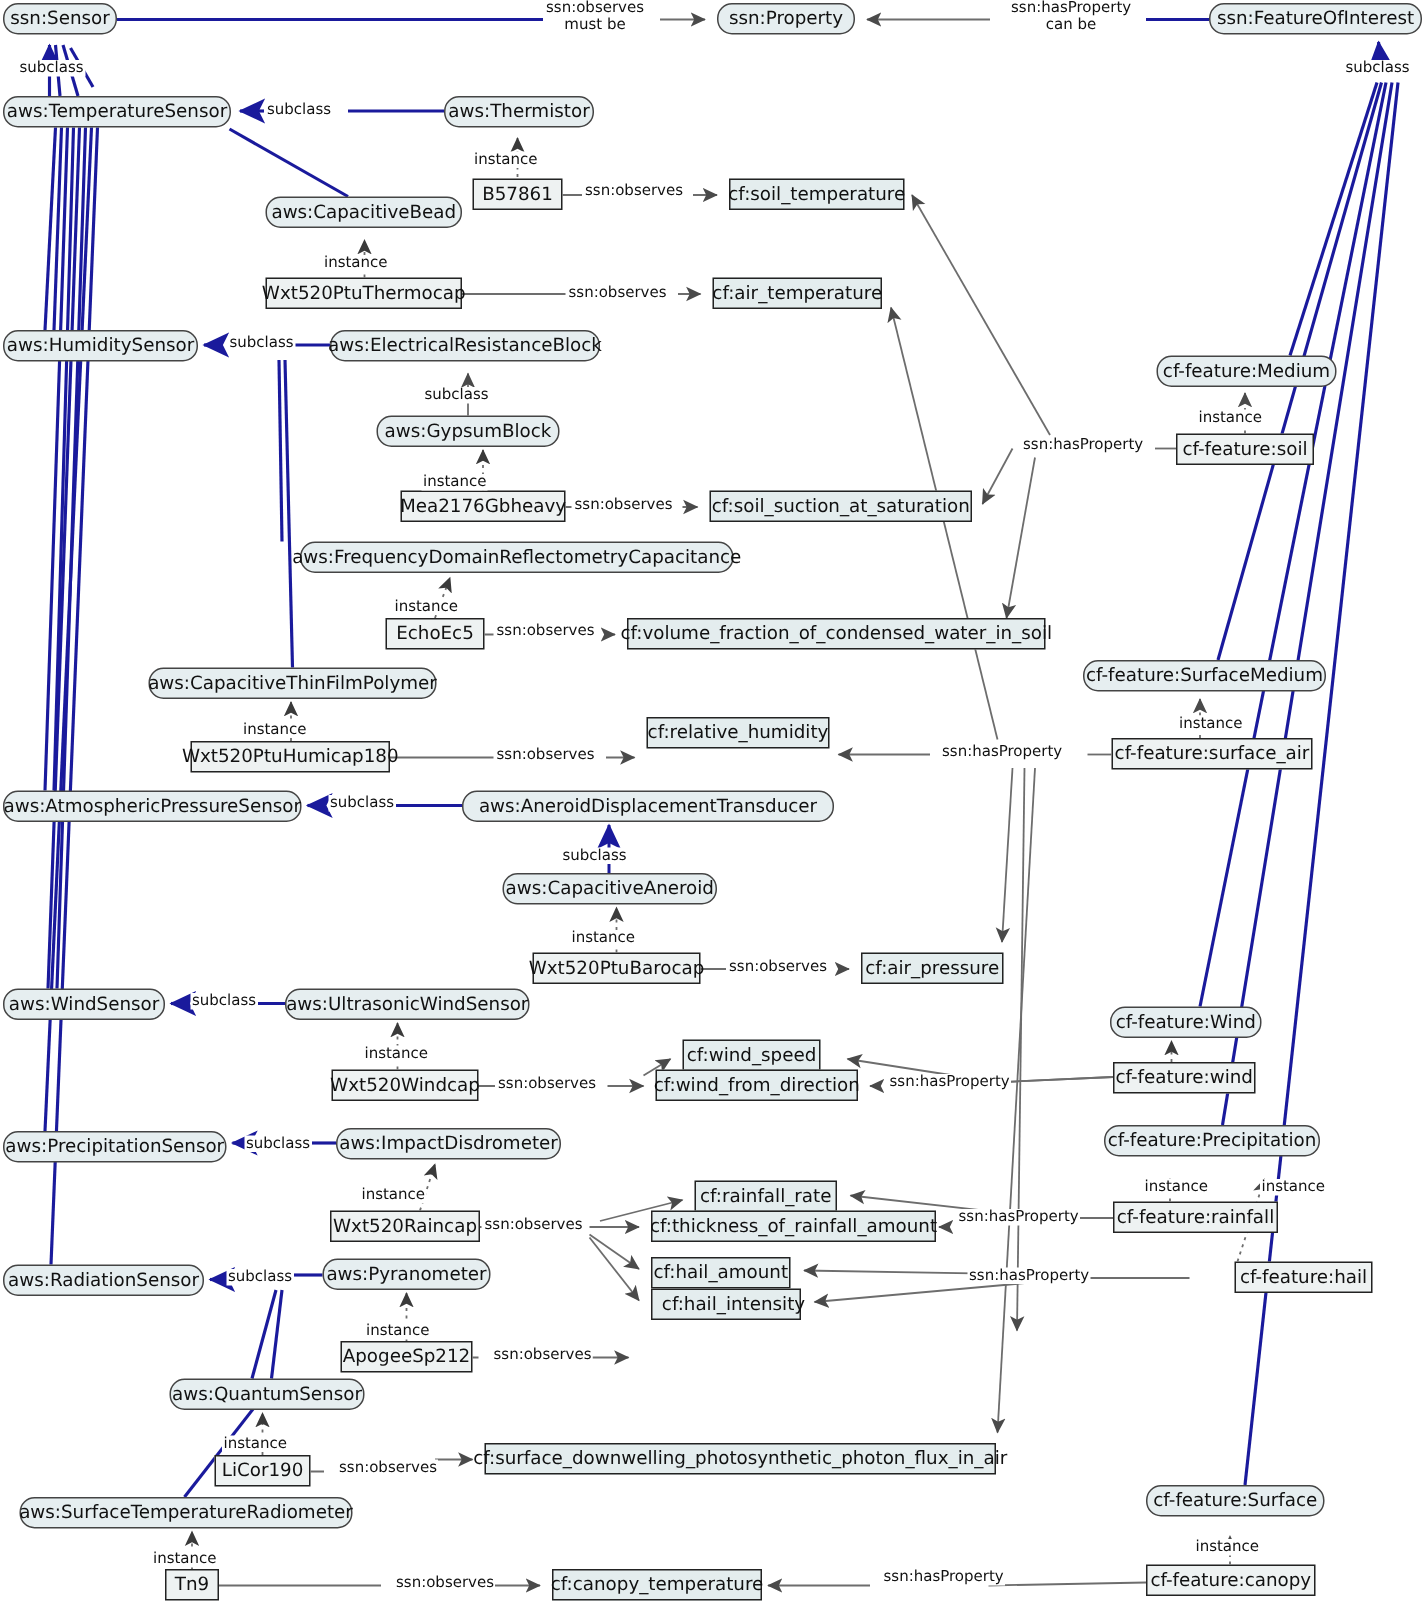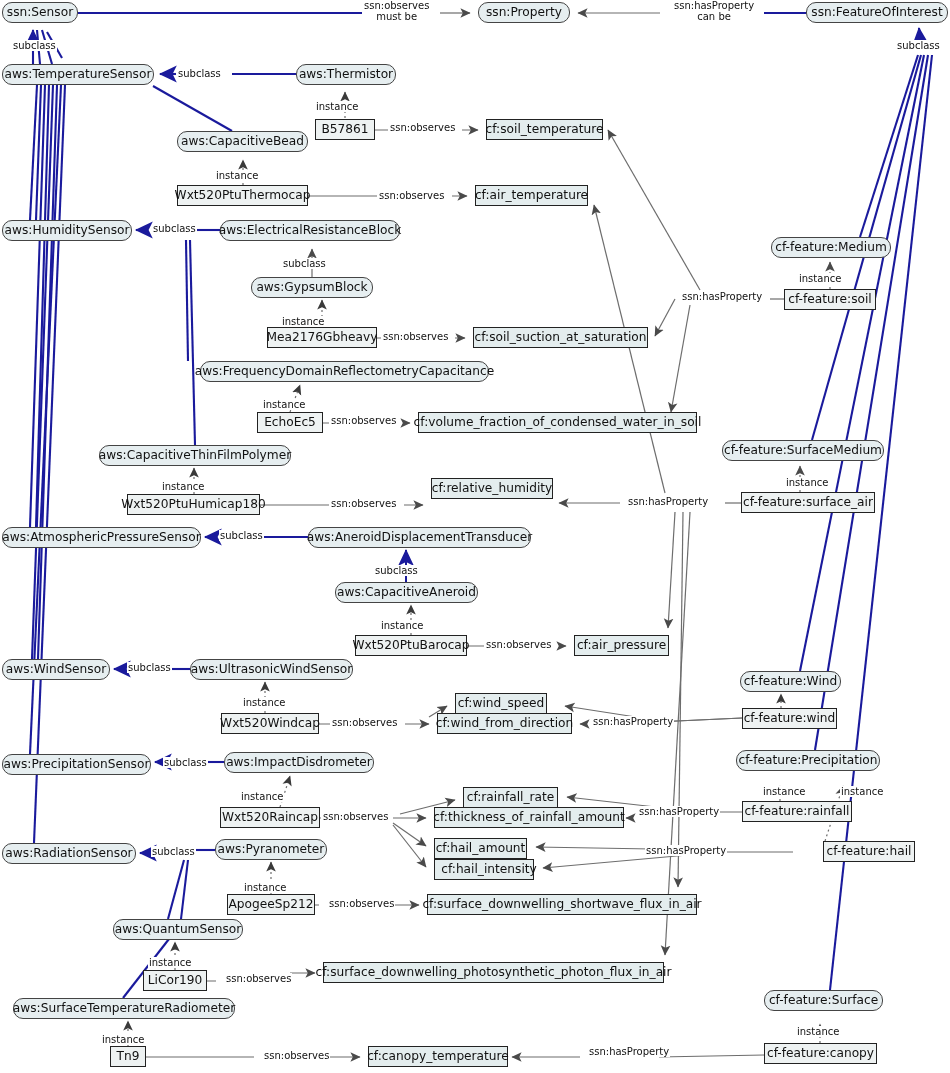--- a/index.html
+++ b/index.html
@@ -337,21 +337,21 @@
     </div>
 
   <div class="node inst" style="left:741px; top:492px; width:134px;">
       <span>cf-feature:surface_air</span>
     </div>
 
   <div class="node cls" style="left:2px; top:527px; width:199px;">
       <span>aws:AtmosphericPressureSensor</span>
     </div>
 
-  <div class="node cls" style="left:308px; top:527px; width:223px;">
+  <div class="node cls" style="left:308px; top:527px; width:248px;">
       <span>aws:AneroidDisplacementTransducer</span>
     </div>
 
   <div class="node cls" style="left:335px; top:582px; width:143px;">
       <span>aws:CapacitiveAneroid</span>
     </div>
 
   <div class="node inst" style="left:355px; top:635px; width:112px;">
       <span>Wxt520PtuBarocap</span>
     </div>
@@ -433,23 +433,20 @@
     </div>
 
   <div class="node prop" style="left:434px; top:859px; width:100px;padding-left:16px;">
       <span>cf:hail_intensity</span>
     </div>
 
   <div class="node inst" style="left:227px; top:894px; width:88px;">
       <span>ApogeeSp212</span>
     </div>
 
-  <div class="node prop" style="left:427px; top:894px; width:270px;">
-      <span>cf:surface_downwelling_shortwave_flux_in_air</span>
-    </div>
 
   <div class="node cls" style="left:113px; top:919px; width:130px;">
       <span>aws:QuantumSensor</span>
     </div>
 
   <div class="node inst" style="left:143px; top:970px; width:64px;">
       <span>LiCor190</span>
     </div>
 
   <div class="node prop" style="left:323px; top:962px; width:341px;">

